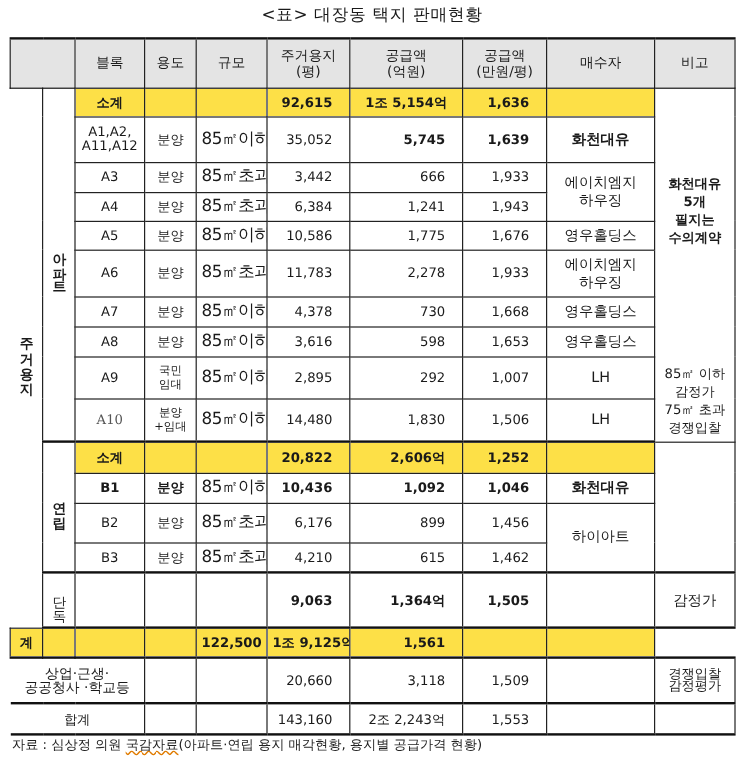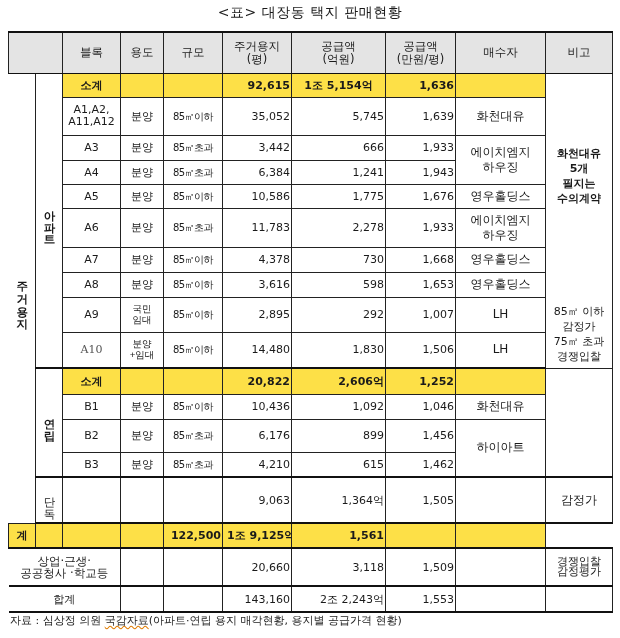--- a/index.html
+++ b/index.html
@@ -7,25 +7,25 @@
          font-family:"DejaVu Sans", "Liberation Sans", sans-serif; color:#1a1a1a; }
   .title { position:absolute; top:4px; left:0; width:620px; text-align:center;
            font-size:14px; letter-spacing:0.5px; }
   table { position:absolute; top:31px; left:8px; width:604px; border-collapse:collapse;
           table-layout:fixed; font-size:11px; }
   td, th { border:1px solid #222; padding:0 4px; overflow:hidden; white-space:nowrap; line-height:13px; }
   th { font-weight:normal; background:#e4e4e4; font-size:11.5px; text-align:center; }
   .hdr-top th { border-top:2px solid #111; border-bottom:1.5px solid #111; }
   .sub td.g { background:#fde047; }
   .sub td { font-weight:bold; }
-  .num { text-align:right; padding-right:1px; }
+  .num { text-align:right; padding-right:14px; }
   .c { text-align:center; }
-  .b { font-weight:normal; }
-  .small { font-size:10px; letter-spacing:-0.5px; }
-  .tiny { font-size:9.5px; line-height:11px;font-family:Liberation Mono, monospace; }
+  .b { font-weight:bold; }
+  .small { font-size:14px; letter-spacing:-0.5px; }
+  .tiny { font-size:9.5px; line-height:11px; }
   .vert { writing-mode:vertical-rl; text-orientation:upright; text-align:center;
           letter-spacing:1px; padding:0; font-size:11.5px; }
   .thick-top td { border-top:2px solid #111; }
   .thick-bot td { border-bottom:2px solid #111; }
   .wrap { white-space:normal; }
   .serif { font-family:"DejaVu Serif", serif; color:#555; }
   .footer { position:absolute; top:613px; left:10px; font-size:11px; color:#222; }
   .footer .ul { text-decoration:underline; text-decoration-style:wavy; text-decoration-color:#e07b00; }
   tr.h1 { height:41px;margin-left:20px; }
 </style>

